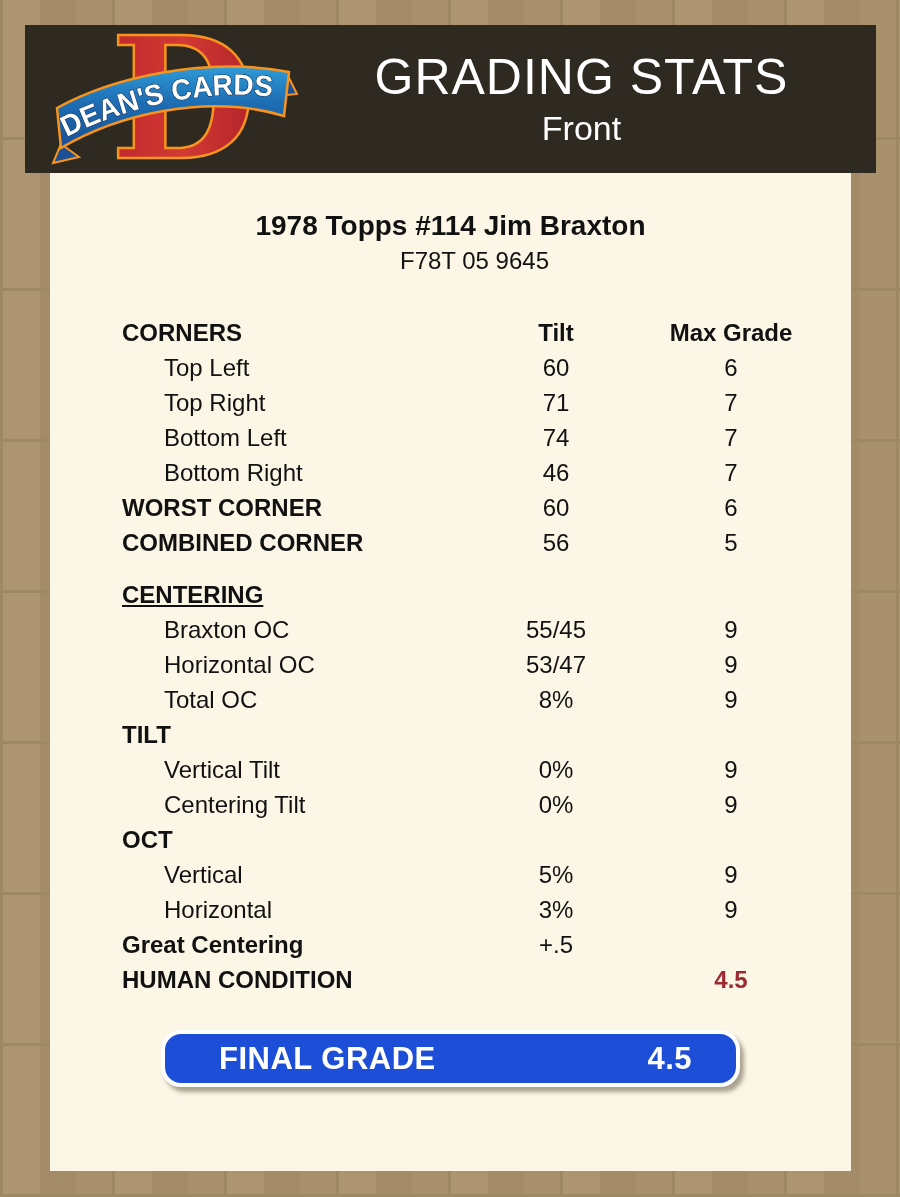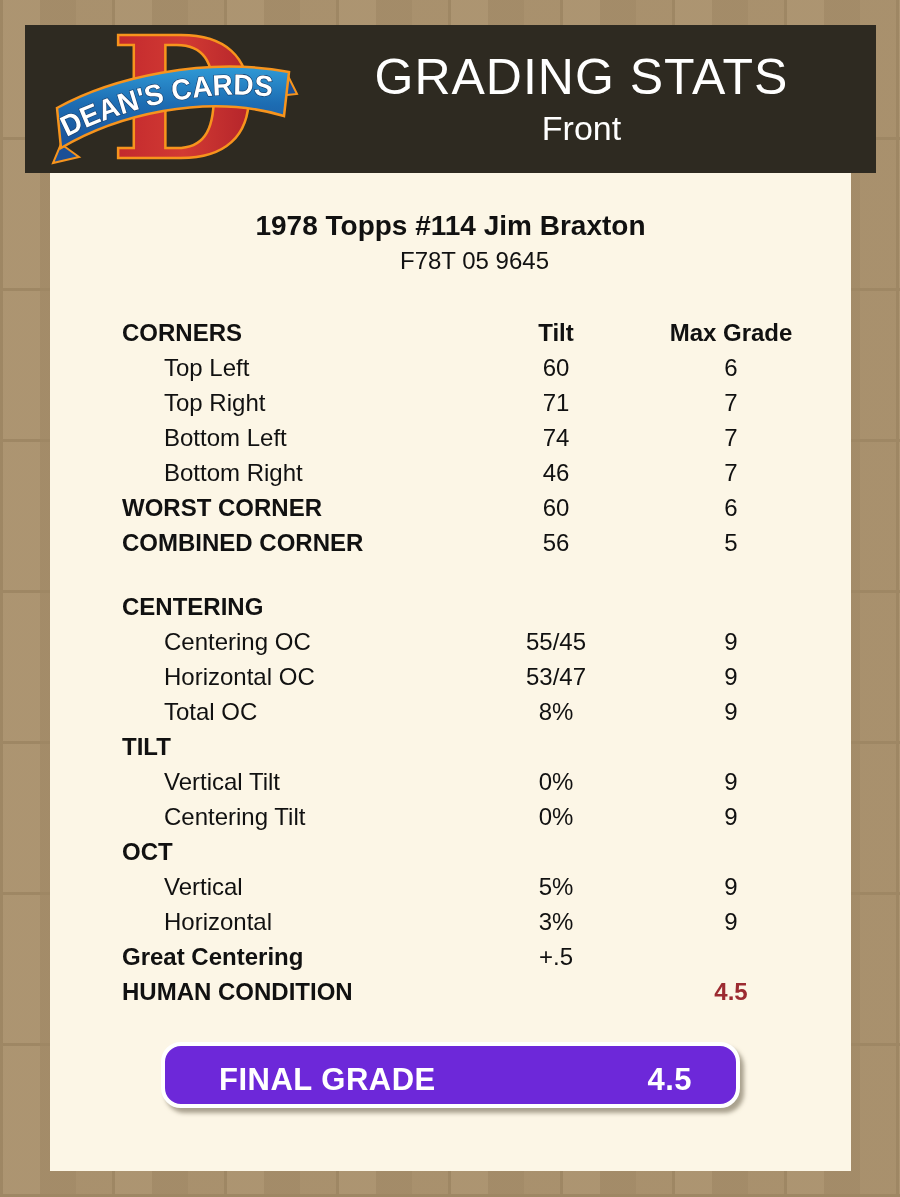--- a/index.html
+++ b/index.html
@@ -37,28 +37,28 @@
   .t-row{
     display:grid;grid-template-columns:1fr 180px 170px;
     padding-left:72px;padding-right:35px;
     height:35px;align-items:center;font-size:24px;color:#111;
   }
   .t-row .c-label{text-align:left;}
   .t-row .c-value,.t-row .c-max{text-align:center;}
   .t-row.header-row .c-label,.t-row.header-row .c-value,.t-row.header-row .c-max{font-weight:bold;}
   .t-row.bold .c-label{font-weight:bold;}
   .t-row.indent .c-label{padding-left:42px;}
-  .t-row.gap{margin-top:29px;}
+  .t-row.gap{margin-top:17px;text-decoration:underline;}
   .t-row.red-max .c-max{color:#9c2b31;font-weight:bold;}
   .final-grade{
     margin:33px auto 0;width:473px;height:49px;
-    background:#6d28d9;border:4px solid #ffffff;border-radius:20px;
+    background:#1d4ed8;border:4px solid #ffffff;border-radius:20px;
     box-shadow:4px 5px 4px rgba(125,115,95,0.65);
     display:flex;align-items:center;justify-content:space-between;
-    padding:9px 44px 0 54px;box-sizing:content-box;
+    padding:0 44px 0 54px;box-sizing:content-box;
   }
   .final-grade span{color:#ffffff;font-size:31px;font-weight:bold;letter-spacing:0.5px;}
 </style>
 </head>
 <body>
 
 <div class="bg-collage"></div>
 
 <div class="header-bar">
   <div class="logo-wrap">
@@ -134,21 +134,21 @@
     <div class="c-label">COMBINED CORNER</div>
     <div class="c-value">56</div>
     <div class="c-max">5</div>
   </div>
         <div class="t-row bold gap">
     <div class="c-label">CENTERING</div>
     <div class="c-value"></div>
     <div class="c-max"></div>
   </div>
         <div class="t-row indent">
-    <div class="c-label">Centering OC</div>
+    <div class="c-label">Braxton OC</div>
     <div class="c-value">55/45</div>
     <div class="c-max">9</div>
   </div>
         <div class="t-row indent">
     <div class="c-label">Horizontal OC</div>
     <div class="c-value">53/47</div>
     <div class="c-max">9</div>
   </div>
         <div class="t-row indent">
     <div class="c-label">Total OC</div>

